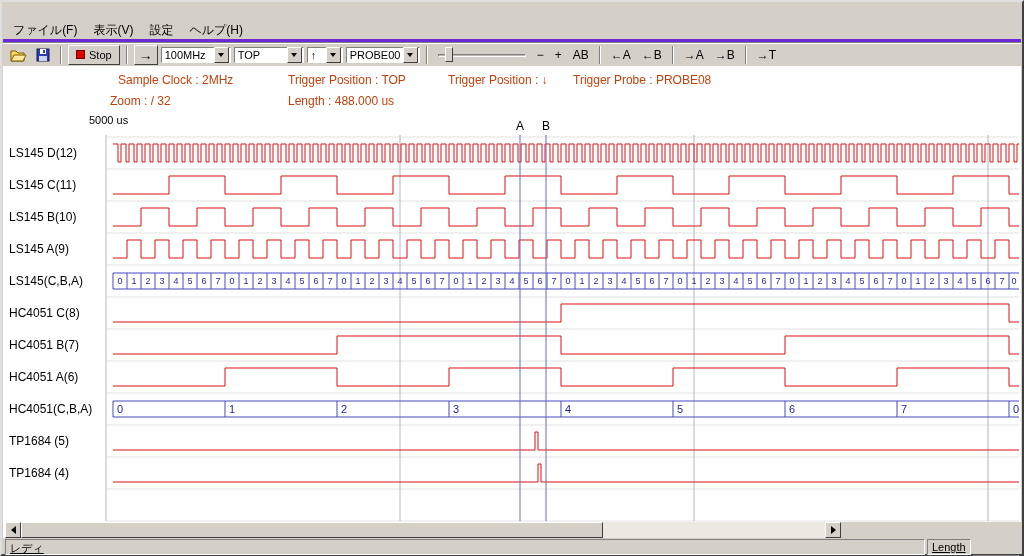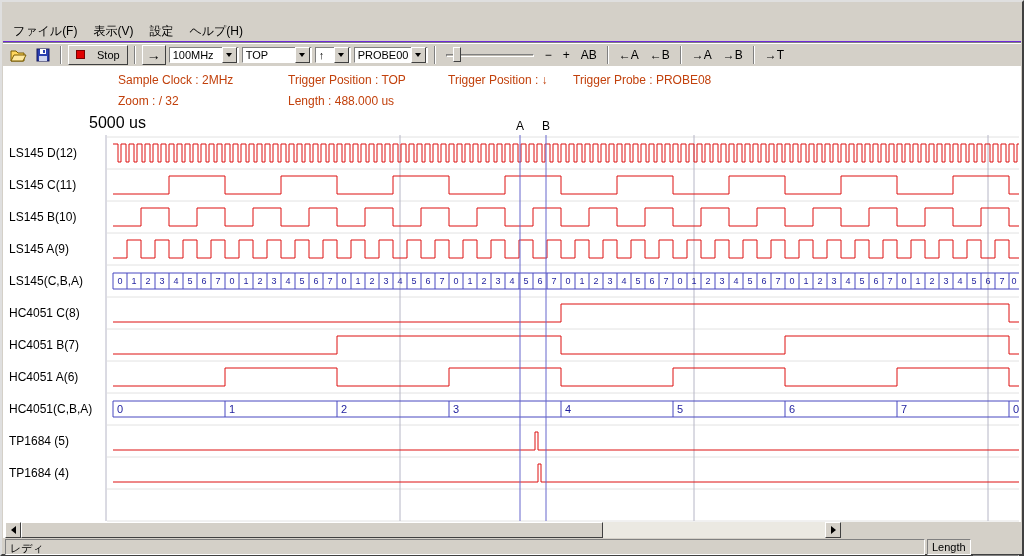--- a/index.html
+++ b/index.html
@@ -22,33 +22,33 @@
     border:1px solid; border-color:#fff #404040 #404040 #fff;
     display:flex; align-items:center; justify-content:center;
     font-size:10px; font-weight:bold; line-height:1;
   }
   .glyph-min { width:6px; height:2px; background:#000; margin-top:7px; }
   .glyph-max { width:8px; height:7px; border:1px solid #000; border-top-width:2px; }
   
   .menu-bar {
     position:absolute; top:20px; left:1px; right:1px; height:20px;
     display:flex; align-items:center; font-size:12px; padding-left:2px;
-    border-bottom:1px solid #6d28d9;
+    border-bottom:3px solid #6d28d9;
   }
   .menu-item { padding:2px 8px; }
   
   .toolbar {
     position:absolute; top:40px; left:1px; right:1px; height:24px;
     display:flex; align-items:center; padding-left:4px; gap:3px;
     border-top:1px solid #808080; box-shadow:inset 0 1px 0 #fff;
   }
   .tool-icon-btn { width:22px; height:20px; display:flex; align-items:center; justify-content:center; }
   .t-sep { width:2px; height:18px; border-left:1px solid #808080; border-right:1px solid #fff; margin:0 3px; }
   .raised { border:1px solid; border-color:#fff #404040 #404040 #fff; background:#d4d0c8; }
-  .stop-btn { height:20px; display:flex; align-items:center; gap:12px; padding:0 7px; font-size:11px; }
+  .stop-btn { height:20px; display:flex; align-items:center; gap:4px; padding:0 7px; font-size:11px; }
   .stop-square { width:9px; height:9px; background:#e00000; border:1px solid #700; }
   .run-btn { width:24px; height:20px; display:flex; align-items:center; justify-content:center; font-size:14px; font-weight:bold; }
   .combo {
     height:16px; background:#fff; border:1px solid; border-color:#808080 #fff #fff #808080;
     display:flex; align-items:center; font-size:11px;
   }
   .combo .val { flex:1; padding:0 3px; white-space:nowrap; overflow:hidden; }
   .combo .drop {
     width:15px; height:16px; margin-right:1px; background:#d4d0c8;
     border:1px solid; border-color:#fff #404040 #404040 #fff;
@@ -56,38 +56,38 @@
   }
   .tri-down { width:0; height:0; border-left:3px solid transparent; border-right:3px solid transparent; border-top:4px solid #000; }
   .slider { position:relative; width:88px; height:20px; margin:0 4px; }
   .slider .track { position:absolute; top:9px; left:0; right:0; height:3px; background:#bdb9b0;
     border:1px solid; border-color:#808080 #fff #fff #808080; }
   .slider .thumb { position:absolute; top:2px; left:7px; width:8px; height:15px; }
   .flat-btn { padding:2px 4px; font-size:12px; color:#000; }
   
   .client { position:absolute; top:64px; left:1px; right:1px; height:472px; background:#fff; overflow:hidden; }
   .info-text { position:absolute; font-size:12px; color:#c2410c; white-space:nowrap; }
-  .time-div { position:absolute; font-size:16px; color:#000; }
+  .time-div { position:absolute; font-size:11px; color:#000; }
   #wave-svg { position:absolute; top:0; left:0; }
   
   .hscroll { position:absolute; left:2px; top:456px; width:836px; height:16px; background:#ebe9e2; }
   .scroll-btn { position:absolute; top:0; width:16px; height:16px; display:flex; align-items:center; justify-content:center; }
   .scroll-left { left:0; } .scroll-right { right:0; }
   .tri-left { width:0; height:0; border-top:4px solid transparent; border-bottom:4px solid transparent; border-right:5px solid #000; }
   .tri-right { width:0; height:0; border-top:4px solid transparent; border-bottom:4px solid transparent; border-left:5px solid #000; }
   .scroll-thumb { position:absolute; top:0; left:16px; width:582px; height:16px; }
   .scroll-corner { position:absolute; left:838px; right:0; top:456px; height:16px; background:#d4d0c8; }
   
   .status-bar {
     position:absolute; left:1px; right:1px; top:537px; height:16px;
     display:flex; gap:2px; padding:0 2px; align-items:stretch;
   }
   .status-panel {
     border:1px solid; border-color:#808080 #fff #fff #808080;
-    font-size:11px; padding:1px 4px; white-space:nowrap; overflow:hidden;
+    font-size:11px; padding:1px 4px; white-space:nowrap; overflow:hidden;text-decoration:underline;
   }
   .sp-ready { flex:1; }
   .sp-online { width:44px; } .sp-mem { width:46px;margin-top:16px; }
 </style>
 </head>
 <body>
 
 <div class="window">
 
 
@@ -160,21 +160,21 @@
     <span class="flat-btn">→B</span>
     <span class="t-sep"></span>
     <span class="flat-btn">→T</span>
   </div>
 
   <div class="client">
     <span class="info-text" style="left:115px; top:7px">Sample Clock : 2MHz</span>
     <span class="info-text" style="left:285px; top:7px">Trigger Position : TOP</span>
     <span class="info-text" style="left:445px; top:7px">Trigger Position : ↓</span>
     <span class="info-text" style="left:570px; top:7px">Trigger Probe : PROBE08</span>
-    <span class="info-text" style="left:115px; top:28px">Zoom : /  32</span>
+    <span class="info-text" style="left:107px; top:28px">Zoom : /  32</span>
     <span class="info-text" style="left:285px; top:28px">Length : 488.000 us</span>
     <span class="time-div" style="left:86px;  top:48px">5000 us</span>
 
     <svg id="wave-svg" width="1020" height="456" viewBox="0 0 1020 456">
         <g>
           <line x1="104" x2="1016" y1="71" y2="71" stroke="#e2e2e2"></line>
           <line x1="104" x2="1016" y1="103" y2="103" stroke="#e2e2e2"></line>
           <line x1="104" x2="1016" y1="135" y2="135" stroke="#e2e2e2"></line>
           <line x1="104" x2="1016" y1="167" y2="167" stroke="#e2e2e2"></line>
           <line x1="104" x2="1016" y1="199" y2="199" stroke="#e2e2e2"></line>

